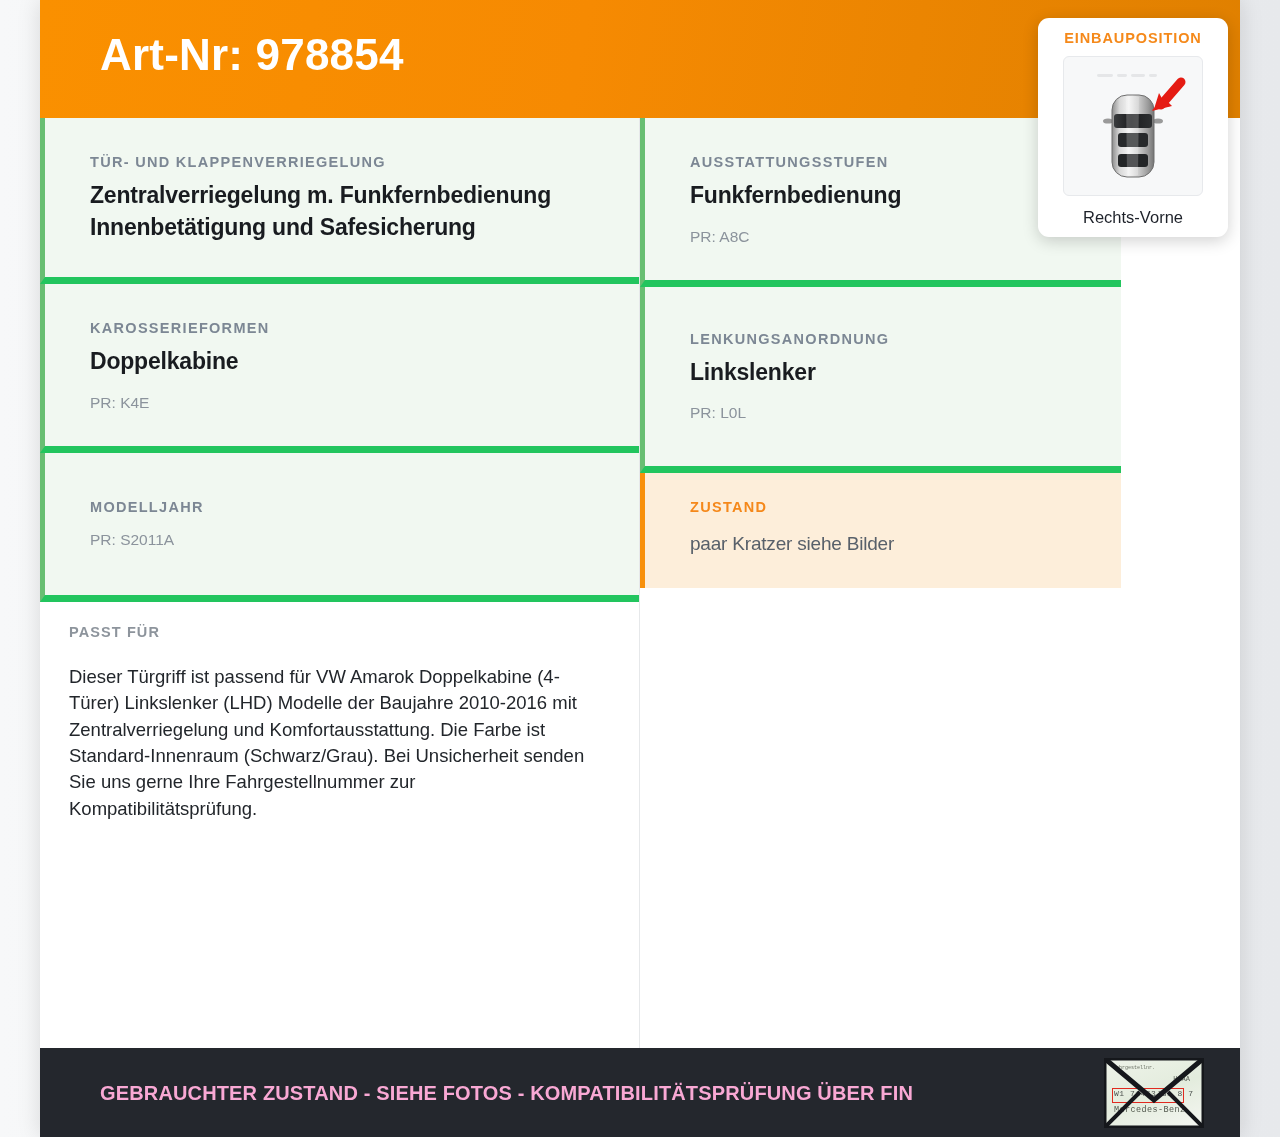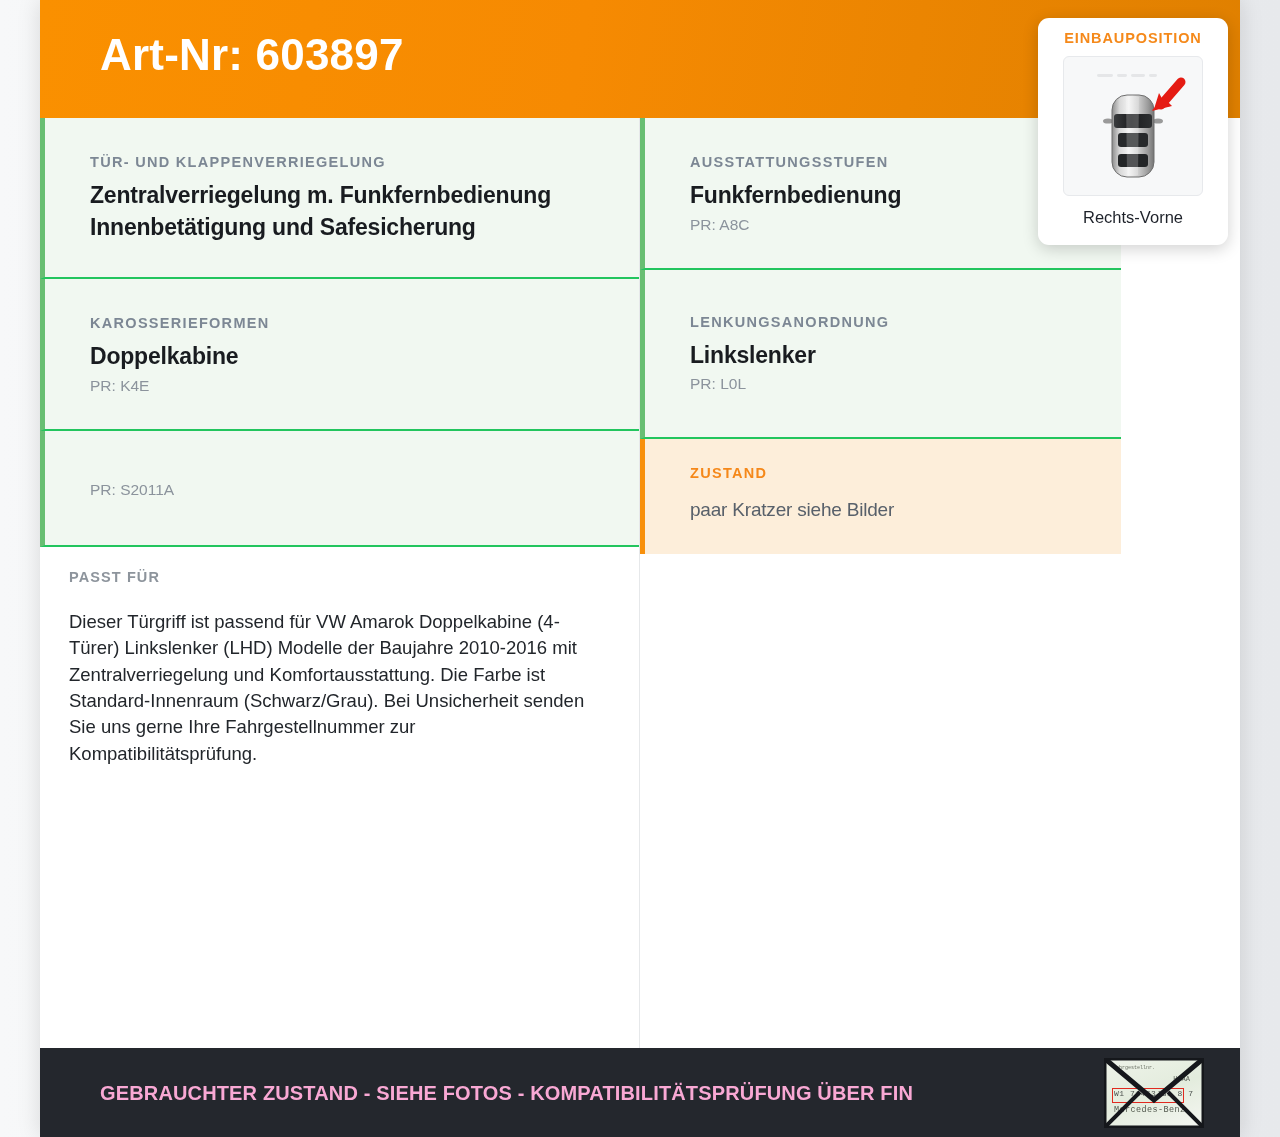--- a/index.html
+++ b/index.html
@@ -61,21 +61,21 @@
   }
   .col-left  { width: 600px; border-right: 1px solid #e6e8ea; }
   .col-right { width: 481px; }
 
   
   .card {
     position: relative;
     box-sizing: border-box;
     background: #f1f8f1;
     border-left: 5px solid #68be72;
-    border-bottom: 2px solid #22c55e;
+    border-bottom: 7px solid #22c55e;
     padding: 36px 44px 34px 45px;
   }
   .card.zustand {
     background: #fdeeda;
     border-left-color: #f8900b;
     border-bottom: none;
     padding: 26px 44px 30px 45px;
   }
   .card.plain {
     background: #ffffff;
@@ -107,41 +107,41 @@
   .card.zustand .card-value {
     font-size: 19px;
     font-weight: normal;
     color: #58606a;
     line-height: 1.4;
   }
 
   .card-pr {
     font-size: 15.5px;
     color: #8b939c;
-    margin-top: 4px;
+    margin-top: 16px;
   }
 
   .passt-text {
     font-size: 18.5px;
     color: #22262b;
     line-height: 1.42;
     font-weight: 500;
     max-width: 560px;
   }
 
   
   .einbau-card {
     position: absolute;
     left: 998px;
     top: 18px;
     width: 190px;
     background: #ffffff;
     border-radius: 11px;
     box-shadow: 0 4px 16px rgba(0,0,0,.18);
-    padding: 12px 14px 18px;
+    padding: 12px 14px 10px;
     box-sizing: border-box;
     text-align: center;
     z-index: 40;
   }
   .einbau-title {
     font-size: 14.5px;
     font-weight: bold;
     letter-spacing: .9px;
     color: #f5891a;
     text-transform: uppercase;
@@ -241,39 +241,40 @@
     inset: 6px 10px;
     pointer-events: none;
   }
 </style>
 </head>
 <body>
 
 <div class="sheet">
 
   <div class="header">
-    <div class="header-title">Art-Nr: 603897</div>
+    <div class="header-title">Art-Nr: 978854</div>
   </div>
 
   <div class="columns">
 
     <div class="col col-left">
 
       <div class="card">
         <div class="card-label">TÜR- UND KLAPPENVERRIEGELUNG</div>
         <div class="card-value wrap">Zentralverriegelung m. Funkfernbedienung Innenbetätigung und Safesicherung</div>
       </div>
 
       <div class="card">
         <div class="card-label">KAROSSERIEFORMEN</div>
         <div class="card-value">Doppelkabine</div>
         <div class="card-pr">PR: K4E</div>
       </div>
 
       <div class="card" style="padding-top:46px;padding-bottom:46px;">
+        <div class="card-label">MODELLJAHR</div>
         <div class="card-pr">PR: S2011A</div>
       </div>
 
       <div class="card plain">
         <div class="card-label">PASST FÜR</div>
         <div class="passt-text">Dieser Türgriff ist passend für VW Amarok Doppelkabine (4-Türer) Linkslenker (LHD) Modelle der Baujahre 2010-2016 mit Zentralverriegelung und Komfortausstattung. Die Farbe ist Standard-Innenraum (Schwarz/Grau). Bei Unsicherheit senden Sie uns gerne Ihre Fahrgestellnummer zur Kompatibilitätsprüfung.</div>
       </div>
 
     </div>
 

